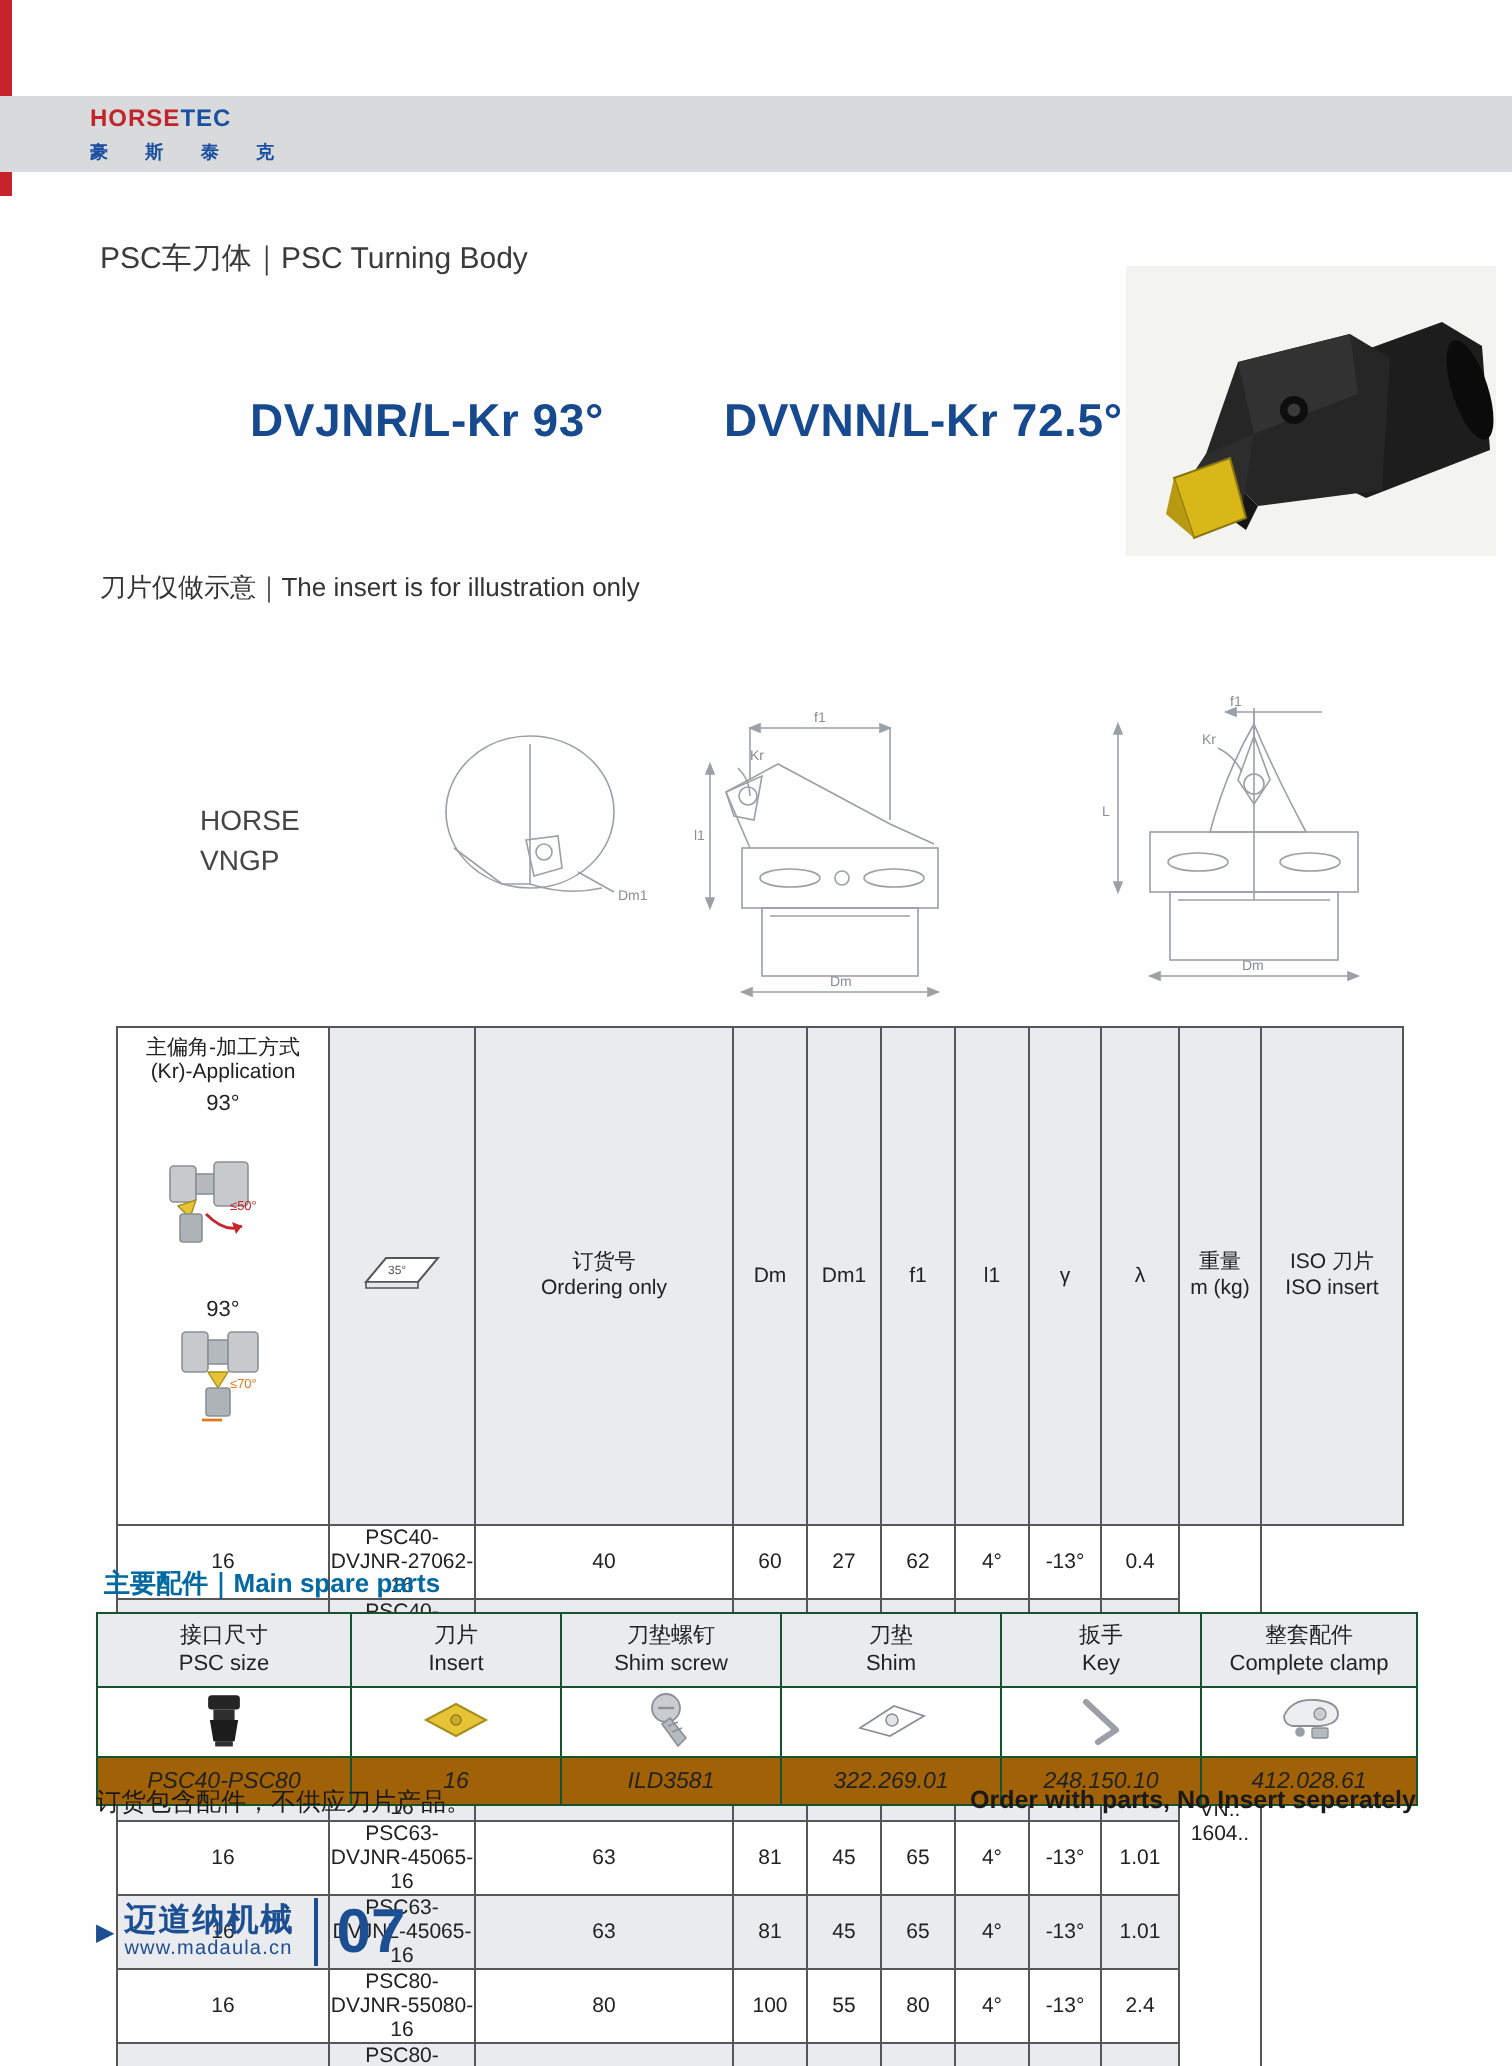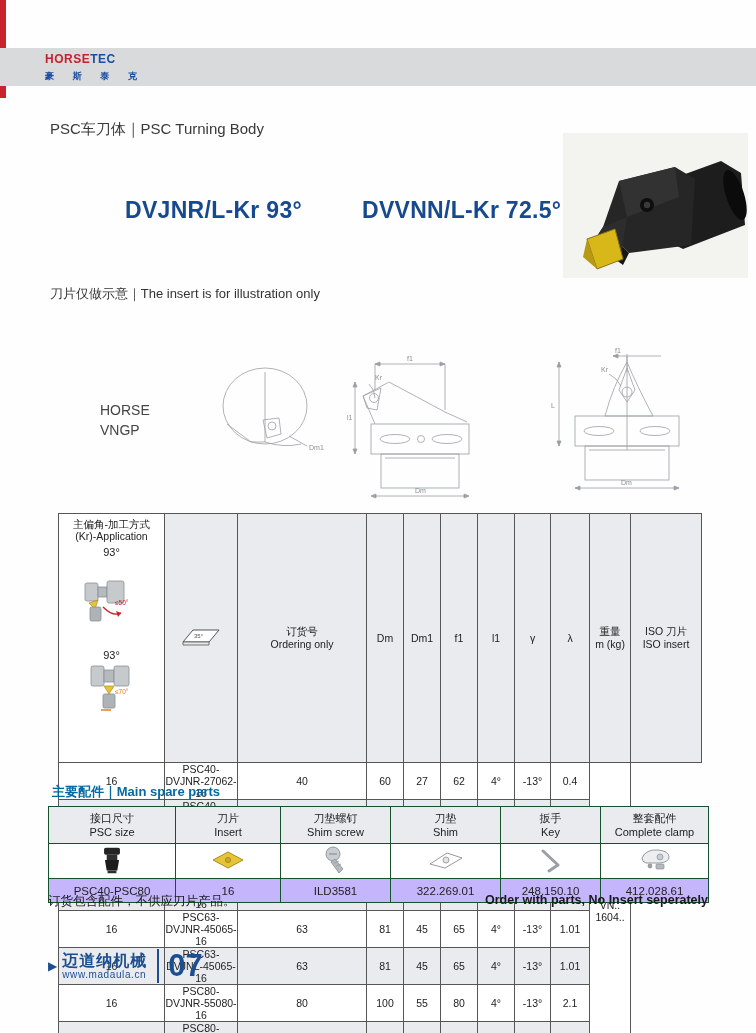--- a/index.html
+++ b/index.html
@@ -45,21 +45,21 @@
   .iso-stack{display:flex;flex-direction:column;height:100%;}
   .iso-stack span{display:flex;align-items:center;justify-content:center;font-size:10.5px;}
   .iso-stack .g1{flex:2;}
   
   .spare-title{position:absolute;left:52px;top:783px;font-size:13px;color:#0369a1;font-weight:bold;}
   .spare-table{position:absolute;left:48px;top:806px;border-collapse:collapse;table-layout:fixed;
                width:660px;font-size:11px;color:#222;}
   .spare-table th,.spare-table td{border:1px solid #14532d;text-align:center;padding:0;font-weight:normal;}
   .spare-table thead th{background:#e9ebee;height:36px;line-height:14px;}
   .spare-table .icon-row td{height:34px;background:#fff;}
-  .spare-table .value-row td{height:23px;background:#c4b5fd;font-size:11.5px;}
+  .spare-table .value-row td{height:23px;background:#a16207;font-size:11.5px;font-style:italic;}
   .order-notes{position:absolute;left:48px;top:893px;width:660px;display:flex;
                justify-content:space-between;font-size:12.5px;color:#1a1a1a;}
   .order-notes .cn{font-weight:normal;}
   .order-notes .en{font-weight:bold;}
   
   .page-footer{position:absolute;left:48px;top:948px;display:flex;align-items:center;color:#1c4e92;}
   .footer-arrow{font-size:12px;margin-right:5px;}
   .footer-brand .cn{font-size:16px;font-weight:bold;letter-spacing:1px;line-height:17px;}
   .footer-brand .url{font-size:10px;letter-spacing:.6px;}
   .footer-divider{width:2px;height:34px;background:#1c4e92;margin:0 9px 0 10px;}
@@ -333,21 +333,21 @@
       </tr>
       <tr>
         <td>16</td>
         <td>PSC80-DVJNR-55080-16</td>
         <td>80</td>
         <td>100</td>
         <td>55</td>
         <td>80</td>
         <td>4°</td>
         <td>-13°</td>
-        <td>2.1</td>
+        <td>2.4</td>
       </tr>
       <tr>
         <td>16</td>
         <td>PSC80-DVJNL-55080-16</td>
         <td>80</td>
         <td>100</td>
         <td>55</td>
         <td>80</td>
         <td>4°</td>
         <td>-13°</td>

